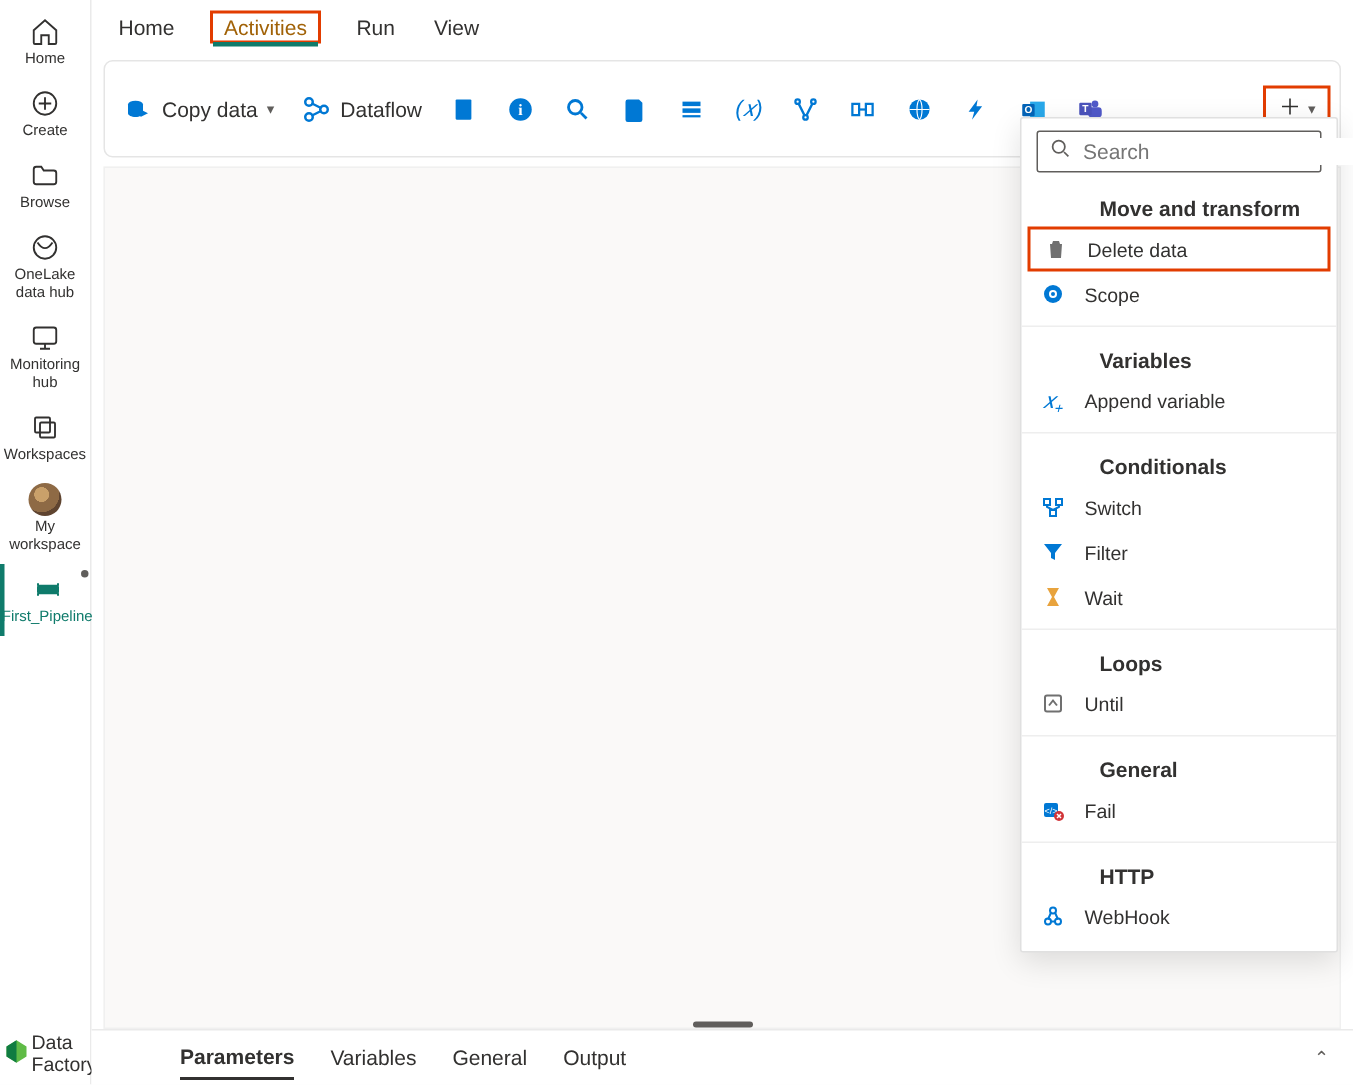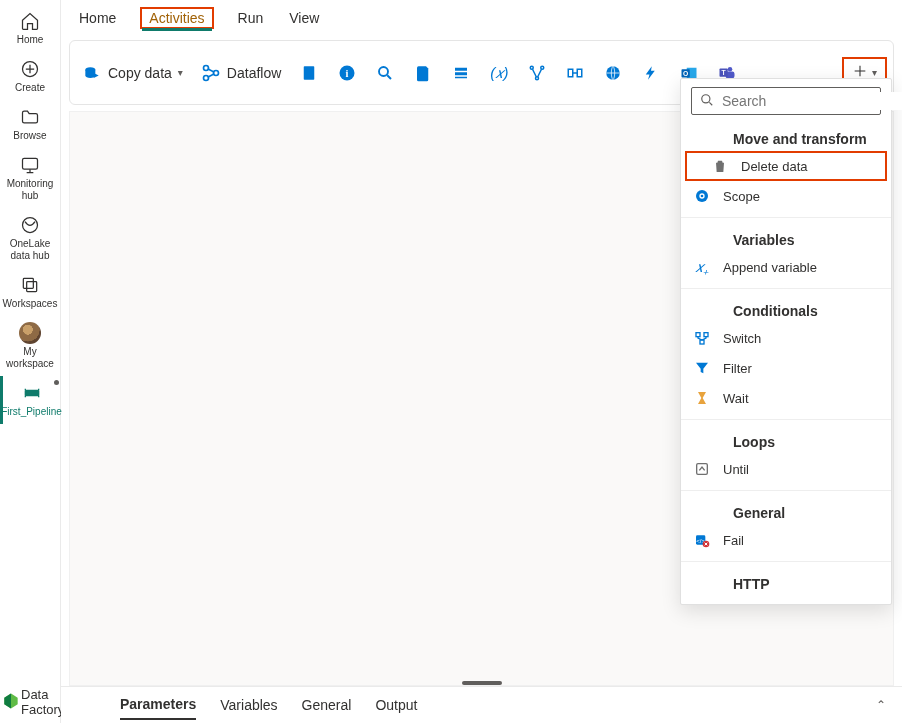--- a/index.html
+++ b/index.html
@@ -140,21 +140,21 @@
   background:#fff;
   border:1px solid #e0e0e0;
   box-shadow: 0 6px 20px rgba(0,0,0,0.12);
   border-radius:2px;
   padding-bottom:8px;
 }
 .panel .search {
   margin:8px 10px;
   border:1px solid #605e5c;
   border-radius:2px;
-  display:flex; align-items:flex-end;
+  display:flex; align-items:flex-start;
   padding:4px 8px; gap:6px;
 }
 .panel .search input {
   border:none; outline:none; font-size:14px; flex:1;
   color:#605e5c;
 }
 .panel .cat-title {
   font-weight:600;
   font-size:14px;
   padding:8px 12px 4px;
@@ -162,21 +162,21 @@
 }
 .panel .item {
   display:flex; align-items:center; gap:12px;
   padding:6px 12px;
   cursor:pointer;
 }
 .panel .item-ico { width:18px; height:18px; display:flex; align-items:center; justify-content:center;}
 .panel .item.delhl {
   border:2px solid #e23c00;
   margin:0 4px;
-  padding:4px 24px;
+  padding:4px 8px;
 }
 .panel hr { border:none; border-top:1px solid #eee; margin:6px 0; }
 
 
 .footer {
   display:flex; align-items:center;
   padding:0 16px;
   height:36px;
   gap:24px;
   border-top:1px solid #eaeaea;
@@ -224,34 +224,34 @@
       <span class="nav-ico">
         <svg width="20" height="20" viewBox="0 0 24 24" fill="none" stroke="#323130" stroke-width="1.5">
             <path d="M3 7a2 2 0 0 1 2-2h4l2 3h8a2 2 0 0 1 2 2v7a2 2 0 0 1-2 2H5a2 2 0 0 1-2-2z"></path>
           </svg>
       </span>
       <span class="nav-label">Browse</span>
     </div>
     <div class="nav-item">
       <span class="nav-ico">
         <svg width="20" height="20" viewBox="0 0 24 24" fill="none" stroke="#323130" stroke-width="1.5">
+            <circle cx="12" cy="12" r="9"></circle>
+            <path d="M6 8c4 6 8 6 12 0"></path>
+          </svg>
+      </span>
+      <span class="nav-label">OneLake data hub</span>
+    </div>
+    <div class="nav-item">
+      <span class="nav-ico">
+        <svg width="20" height="20" viewBox="0 0 24 24" fill="none" stroke="#323130" stroke-width="1.5">
             <rect x="3" y="4" width="18" height="13" rx="2"></rect>
             <path d="M8 21h8M12 17v4"></path>
           </svg>
       </span>
       <span class="nav-label">Monitoring hub</span>
-    </div>
-    <div class="nav-item">
-      <span class="nav-ico">
-        <svg width="20" height="20" viewBox="0 0 24 24" fill="none" stroke="#323130" stroke-width="1.5">
-            <circle cx="12" cy="12" r="9"></circle>
-            <path d="M6 8c4 6 8 6 12 0"></path>
-          </svg>
-      </span>
-      <span class="nav-label">OneLake data hub</span>
     </div>
     <div class="nav-item">
       <span class="nav-ico">
         <svg width="20" height="20" viewBox="0 0 24 24" fill="none" stroke="#323130" stroke-width="1.5">
             <rect x="4" y="4" width="12" height="12" rx="1"></rect>
             <rect x="8" y="8" width="12" height="12" rx="1"></rect>
           </svg>
       </span>
       <span class="nav-label">Workspaces</span>
     </div>
@@ -499,16 +499,27 @@
               <text x="10" y="16" text-anchor="middle" fill="#fff" font-size="9">&lt;/&gt;</text>
               <circle cx="18" cy="18" r="5" fill="#d13438"></circle>
               <path d="M16 16l4 4M20 16l-4 4" stroke="#fff" stroke-width="1.5"></path>
             </svg>
         </span>
         <span>Fail</span>
       </div>
       <hr>
 
       <div class="cat-title">HTTP</div>
+      <div class="item">
+        <span class="item-ico">
+          <svg width="16" height="16" viewBox="0 0 24 24" fill="none" stroke="#0078d4" stroke-width="2">
+              <circle cx="7" cy="17" r="3"></circle>
+              <circle cx="17" cy="17" r="3"></circle>
+              <circle cx="12" cy="6" r="3"></circle>
+              <path d="M10 8l-3 7M14 8l3 7M9 17h6"></path>
+            </svg>
+        </span>
+        <span>WebHook</span>
+      </div>
     </div>
 
   </div>
 </div>
 
 </body></html>

